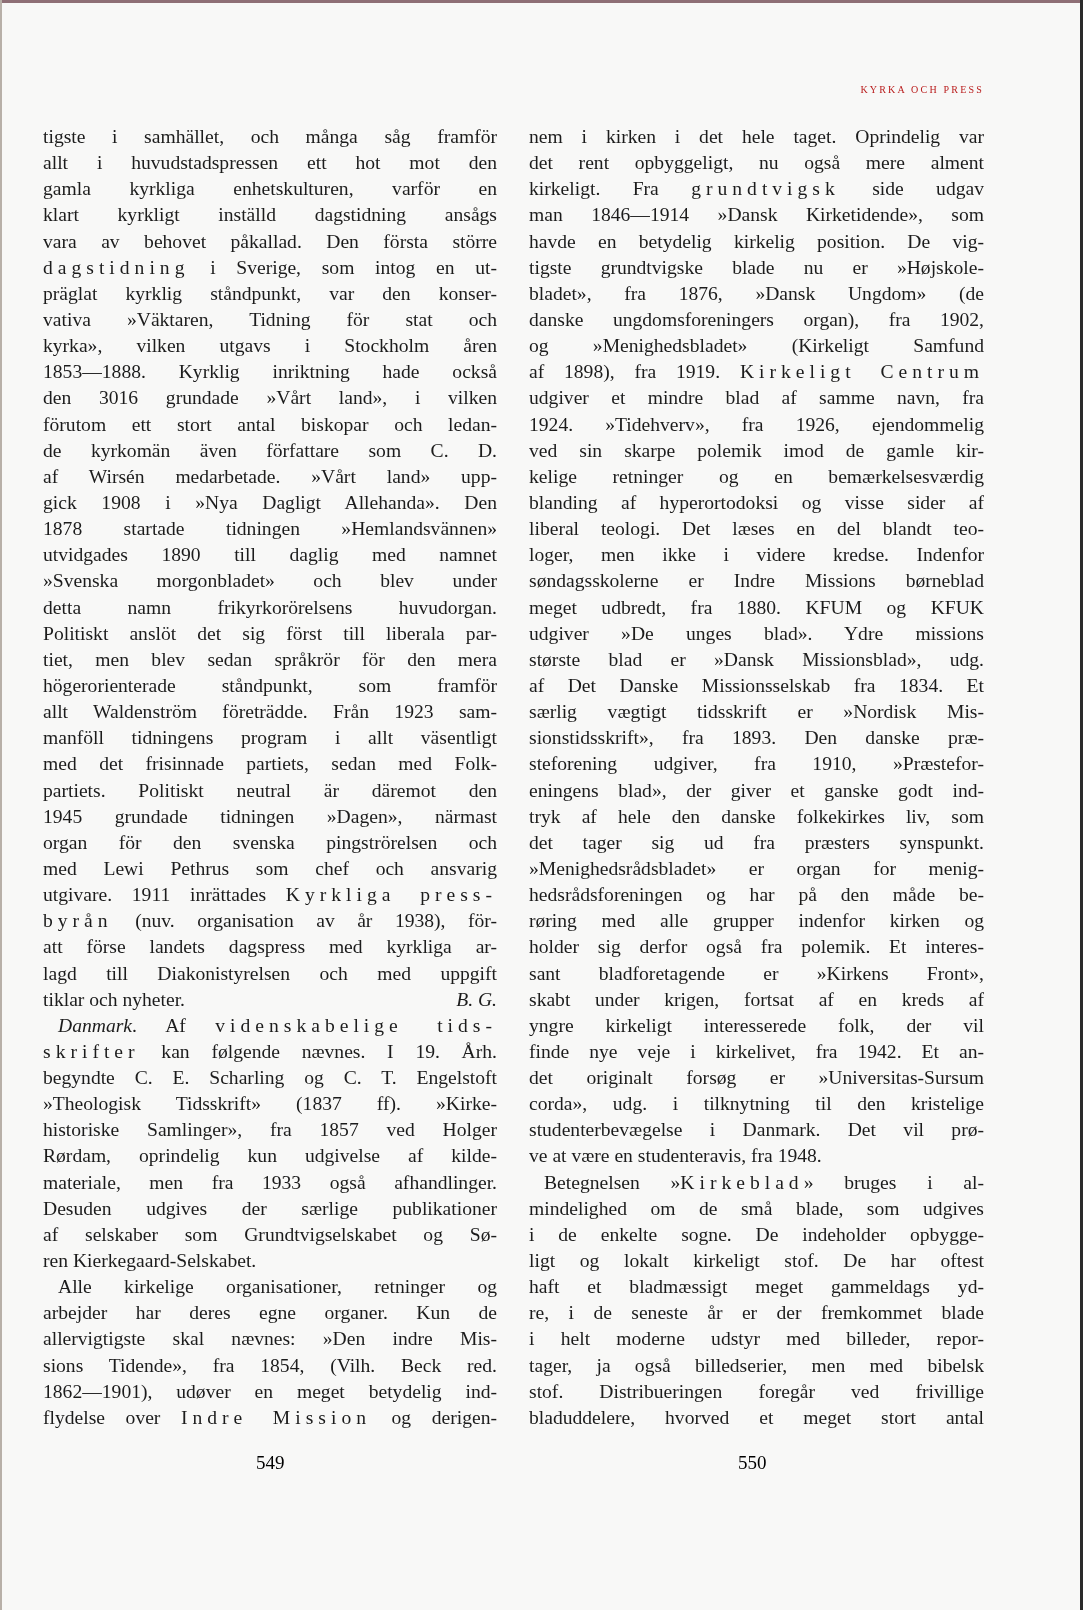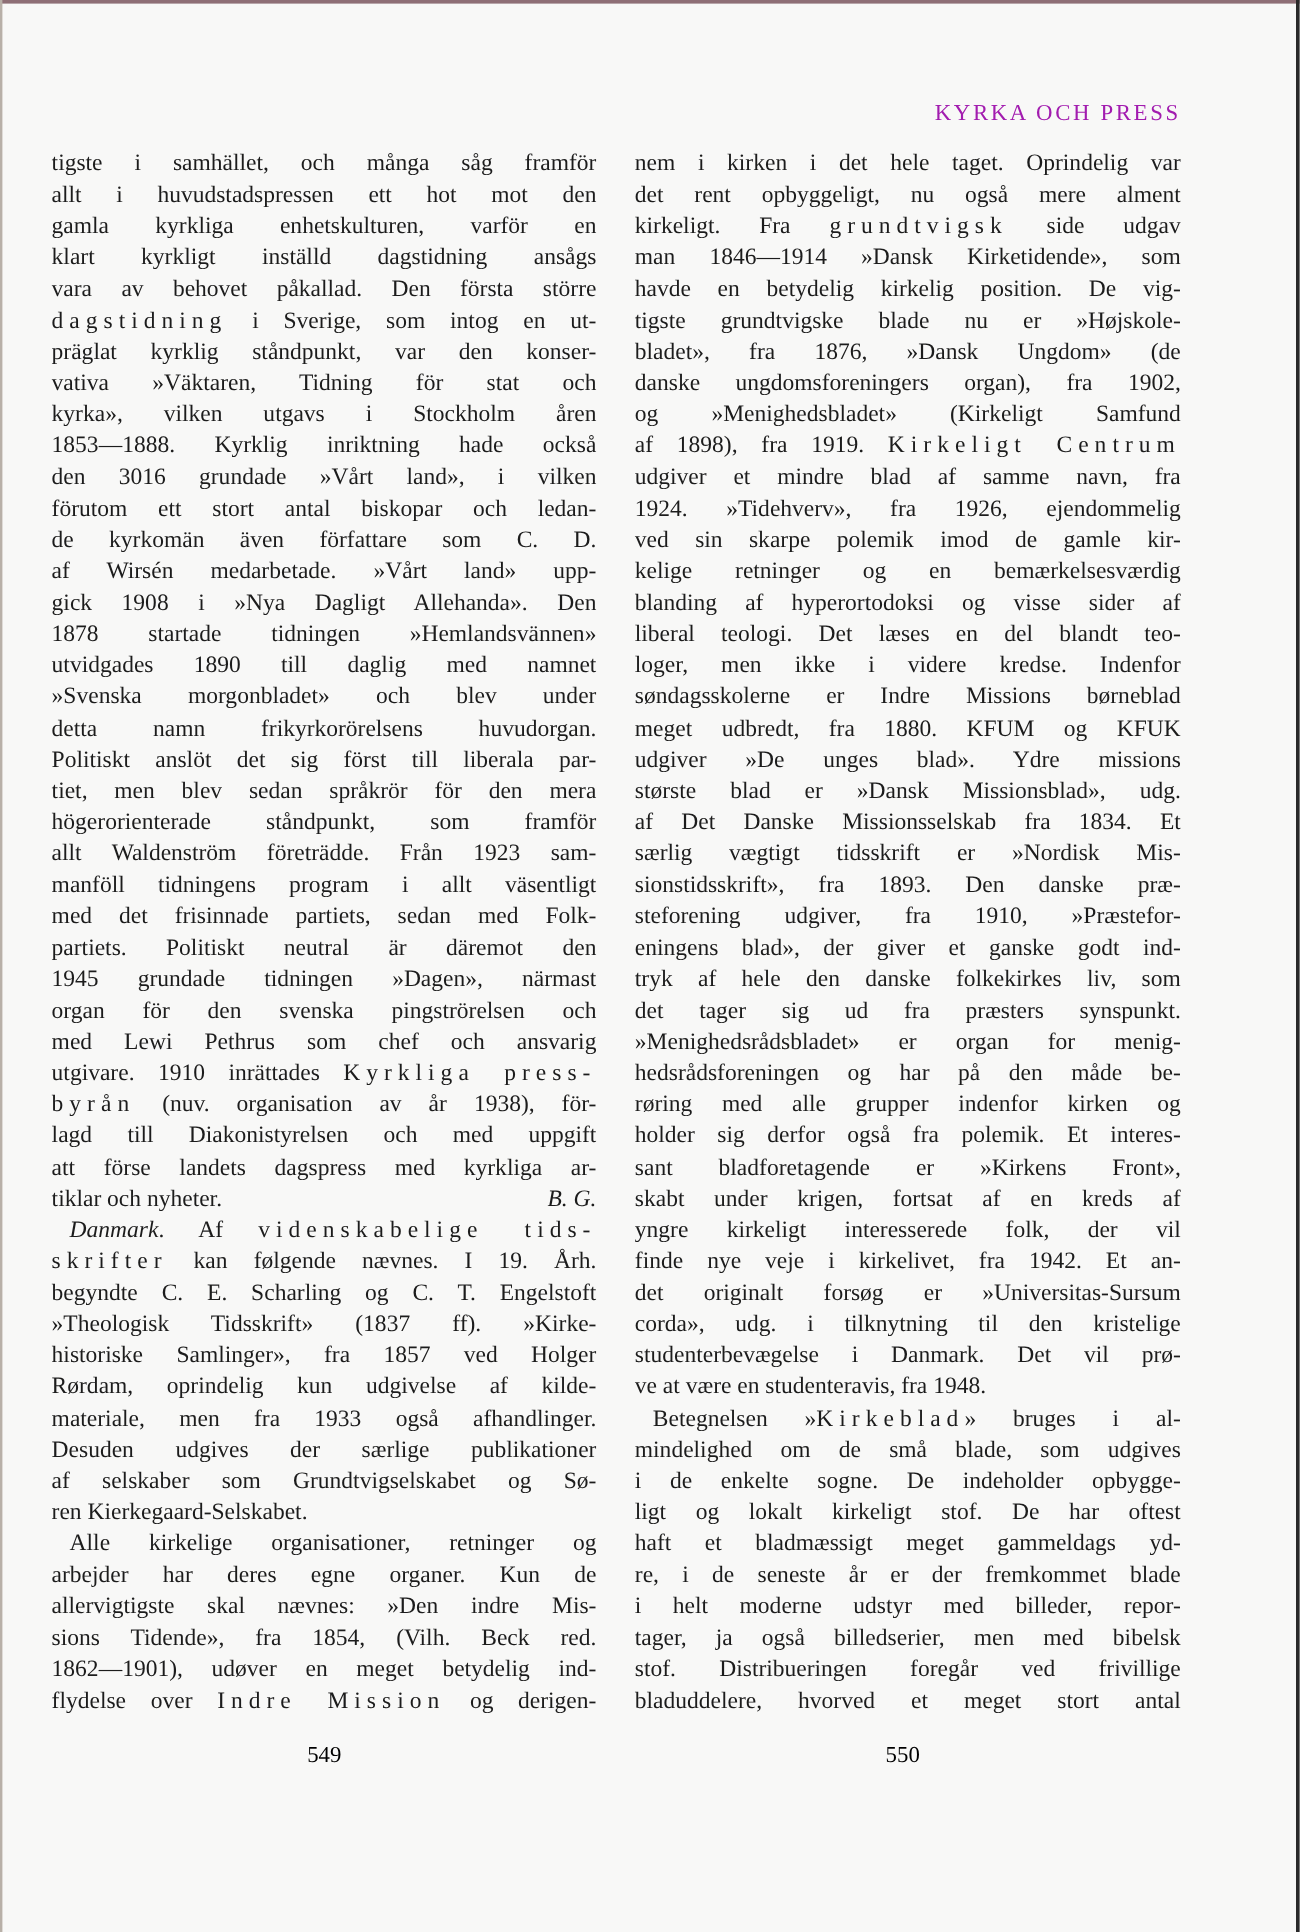--- a/index.html
+++ b/index.html
@@ -9,21 +9,21 @@
     position: relative; overflow: hidden;
     font-family: "DejaVu Serif", "Liberation Serif", serif;
     color: #1c1c1c;
   }
   .top-edge { position: absolute; left: 0; top: 0; width: 1083px; height: 3px; background: #8e6f76; }
   .right-edge { position: absolute; right: 0; top: 0; width: 3px; height: 1610px; background: #2a2a2a; }
   .left-edge { position: absolute; left: 0; top: 0; width: 2px; height: 1610px; background: #b8b0a8; }
   .running-head {
     position: absolute; top: 84px; right: 99px;
     font-family: "Liberation Serif", serif;
-    font-size: 19px; letter-spacing: 2.2px; color: #a21caf;
+    font-size: 10px; letter-spacing: 2.2px; color: #b91c1c;
   }
   .column { position: absolute; top: 124px; width: 454px; }
   .col-left { left: 43px; }
   .col-right { left: 529px; width: 455px; }
   .line {
     font-family: "Liberation Serif", serif;
     font-size: 19.6px;
     height: 26.15px; line-height: 26.15px;
     white-space: nowrap;
     text-align: justify; text-align-last: justify;
@@ -74,24 +74,24 @@
     <div class="line"><span>Politiskt anslöt det sig först till liberala par-</span></div>
     <div class="line"><span>tiet, men blev sedan språkrör för den mera</span></div>
     <div class="line"><span>högerorienterade ståndpunkt, som framför</span></div>
     <div class="line"><span>allt Waldenström företrädde. Från 1923 sam-</span></div>
     <div class="line"><span>manföll tidningens program i allt väsentligt</span></div>
     <div class="line"><span>med det frisinnade partiets, sedan med Folk-</span></div>
     <div class="line"><span>partiets. Politiskt neutral är däremot den</span></div>
     <div class="line"><span>1945 grundade tidningen »Dagen», närmast</span></div>
     <div class="line"><span>organ för den svenska pingströrelsen och</span></div>
     <div class="line"><span>med Lewi Pethrus som chef och ansvarig</span></div>
-    <div class="line"><span>utgivare. 1910 inrättades </span><span class="sp">Kyrkliga press-</span></div>
+    <div class="line"><span>utgivare. 1911 inrättades </span><span class="sp">Kyrkliga press-</span></div>
     <div class="line"><span class="sp">byrån</span><span> (nuv. organisation av år 1938), för-</span></div>
+    <div class="line"><span>att förse landets dagspress med kyrkliga ar-</span></div>
     <div class="line"><span>lagd till Diakonistyrelsen och med uppgift</span></div>
-    <div class="line"><span>att förse landets dagspress med kyrkliga ar-</span></div>
     <div class="line with-sig">
       <span><span>tiklar och nyheter.</span></span>
       <span class="it">B. G.</span>
     </div>
     <div class="line indent"><span class="it">Danmark</span><span>. Af </span><span class="sp">videnskabelige tids-</span></div>
     <div class="line"><span class="sp">skrifter</span><span> kan følgende nævnes. I 19. Årh.</span></div>
     <div class="line"><span>begyndte C. E. Scharling og C. T. Engelstoft</span></div>
     <div class="line"><span>»Theologisk Tidsskrift» (1837 ff). »Kirke-</span></div>
     <div class="line"><span>historiske Samlinger», fra 1857 ved Holger</span></div>
     <div class="line"><span>Rørdam, oprindelig kun udgivelse af kilde-</span></div>

